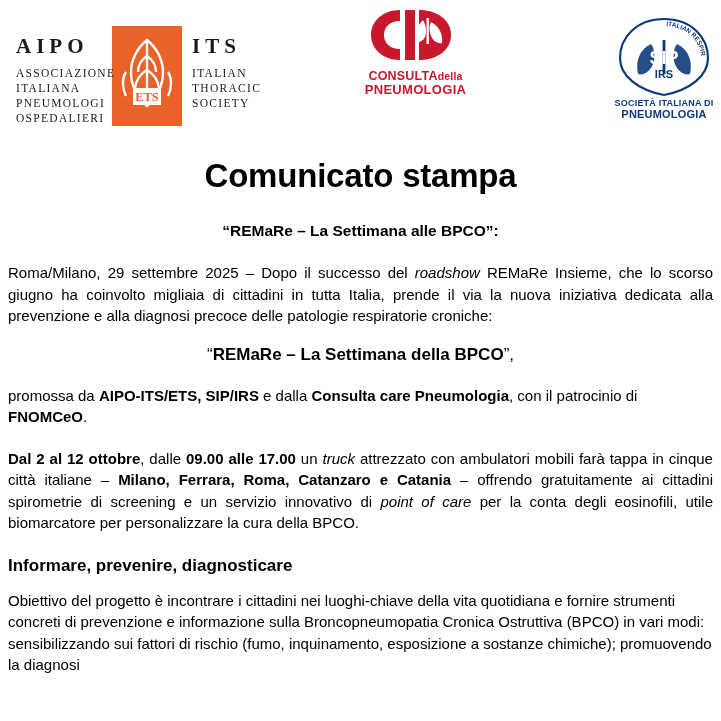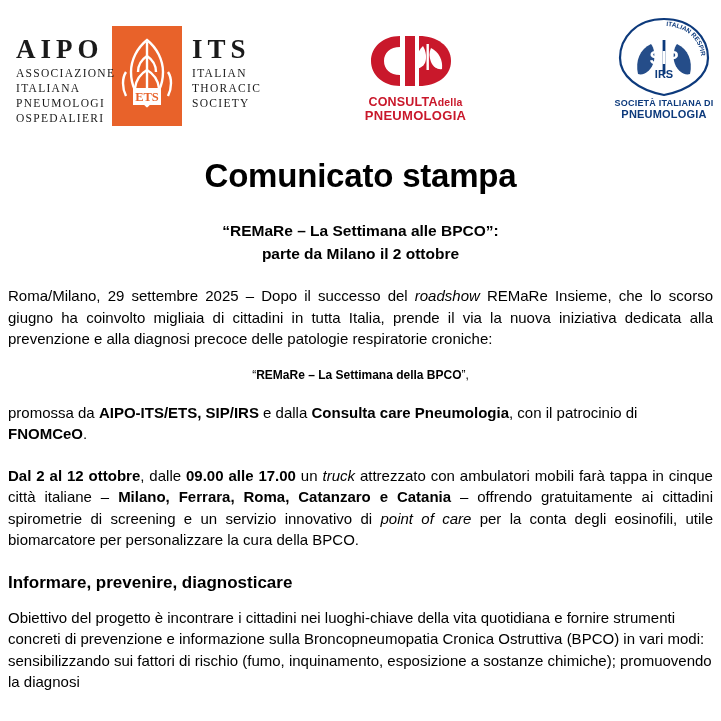--- a/index.html
+++ b/index.html
@@ -34,21 +34,21 @@
     left: 6px;
     top: 26px;
     width: 265px;
     height: 102px;
   }
   .aipo-word {
     position: absolute;
     top: 8px;
     font-family: "Liberation Serif", serif;
     font-weight: bold;
-    font-size: 27px;
+    font-size: 21px;
     letter-spacing: 5px;
     color: #1a1a1a;
   }
   .aipo-word.left { left: 2px; }
   .aipo-word.right { left: 178px; }
   .aipo-lines {
     position: absolute;
     top: 40px;
     font-family: "Liberation Serif", serif;
     font-size: 11.5px;
@@ -66,21 +66,21 @@
     width: 70px;
     height: 100px;
     background: #fef9c3;
   }
   .aipo-mark svg { display: block; }
 
   
   .consulta-logo {
     position: absolute;
     left: 345px;
-    top: 30px;
+    top: 4px;
     width: 125px;
     height: 108px;
     text-align: center;
   }
   .consulta-mark {
     width: 125px;
     height: 62px;
     position: relative;
   }
   .consulta-text {
@@ -147,21 +147,21 @@
   }
   .para {
     font-size: 15px;
     line-height: 21.5px;
     margin: 20px 0 0 0;
     text-align: left;
   }
   .para.justify { text-align: justify; }
   .quote-center {
     text-align: center;
-    font-size: 12px;
+    font-size: 17px;
     margin: 18px 0 0 0;
   }
   .quote-center b { font-weight: bold; }
   .section-head {
     font-size: 17px;
     font-weight: bold;
     margin: 22px 0 0 0;
   }
   .para.tight { margin-top: 14px; }
   i { font-style: italic; }
@@ -244,21 +244,20 @@
         <div>SOCIETÀ ITALIANA DI</div>
         <div class="big">PNEUMOLOGIA</div>
       </div>
     </div>
   </div>
 
   <h1 class="title">Comunicato stampa</h1>
 
   <div class="subtitle">
     <div>“REMaRe – La Settimana alle BPCO”:</div>
-    <div>parte da Milano il 2 ottobre</div>
   </div>
 
   <p class="para justify"><span>Roma/Milano, 29 settembre 2025 – Dopo il successo del </span><i>roadshow</i><span> REMaRe Insieme, che lo scorso giugno ha coinvolto migliaia di cittadini in tutta Italia, prende il via la nuova iniziativa dedicata alla prevenzione e alla diagnosi precoce delle patologie respiratorie croniche:</span></p>
 
   <p class="quote-center"><span>“</span><b>REMaRe – La Settimana della BPCO</b><span>”,</span></p>
 
   <p class="para"><span>promossa da </span><b>AIPO-ITS/ETS, SIP/IRS</b><span> e dalla </span><b>Consulta care Pneumologia</b><span>, con il patrocinio di </span><b>FNOMCeO</b><span>.</span></p>
 
   <p class="para justify"><b>Dal 2 al 12 ottobre</b><span>, dalle </span><b>09.00 alle 17.00</b><span> un </span><i>truck</i><span> attrezzato con ambulatori mobili farà tappa in cinque città italiane – </span><b>Milano, Ferrara, Roma, Catanzaro e Catania</b><span> – offrendo gratuitamente ai cittadini spirometrie di screening e un servizio innovativo di </span><i>point of care</i><span> per la conta degli eosinofili, utile biomarcatore per personalizzare la cura della BPCO.</span></p>
 

